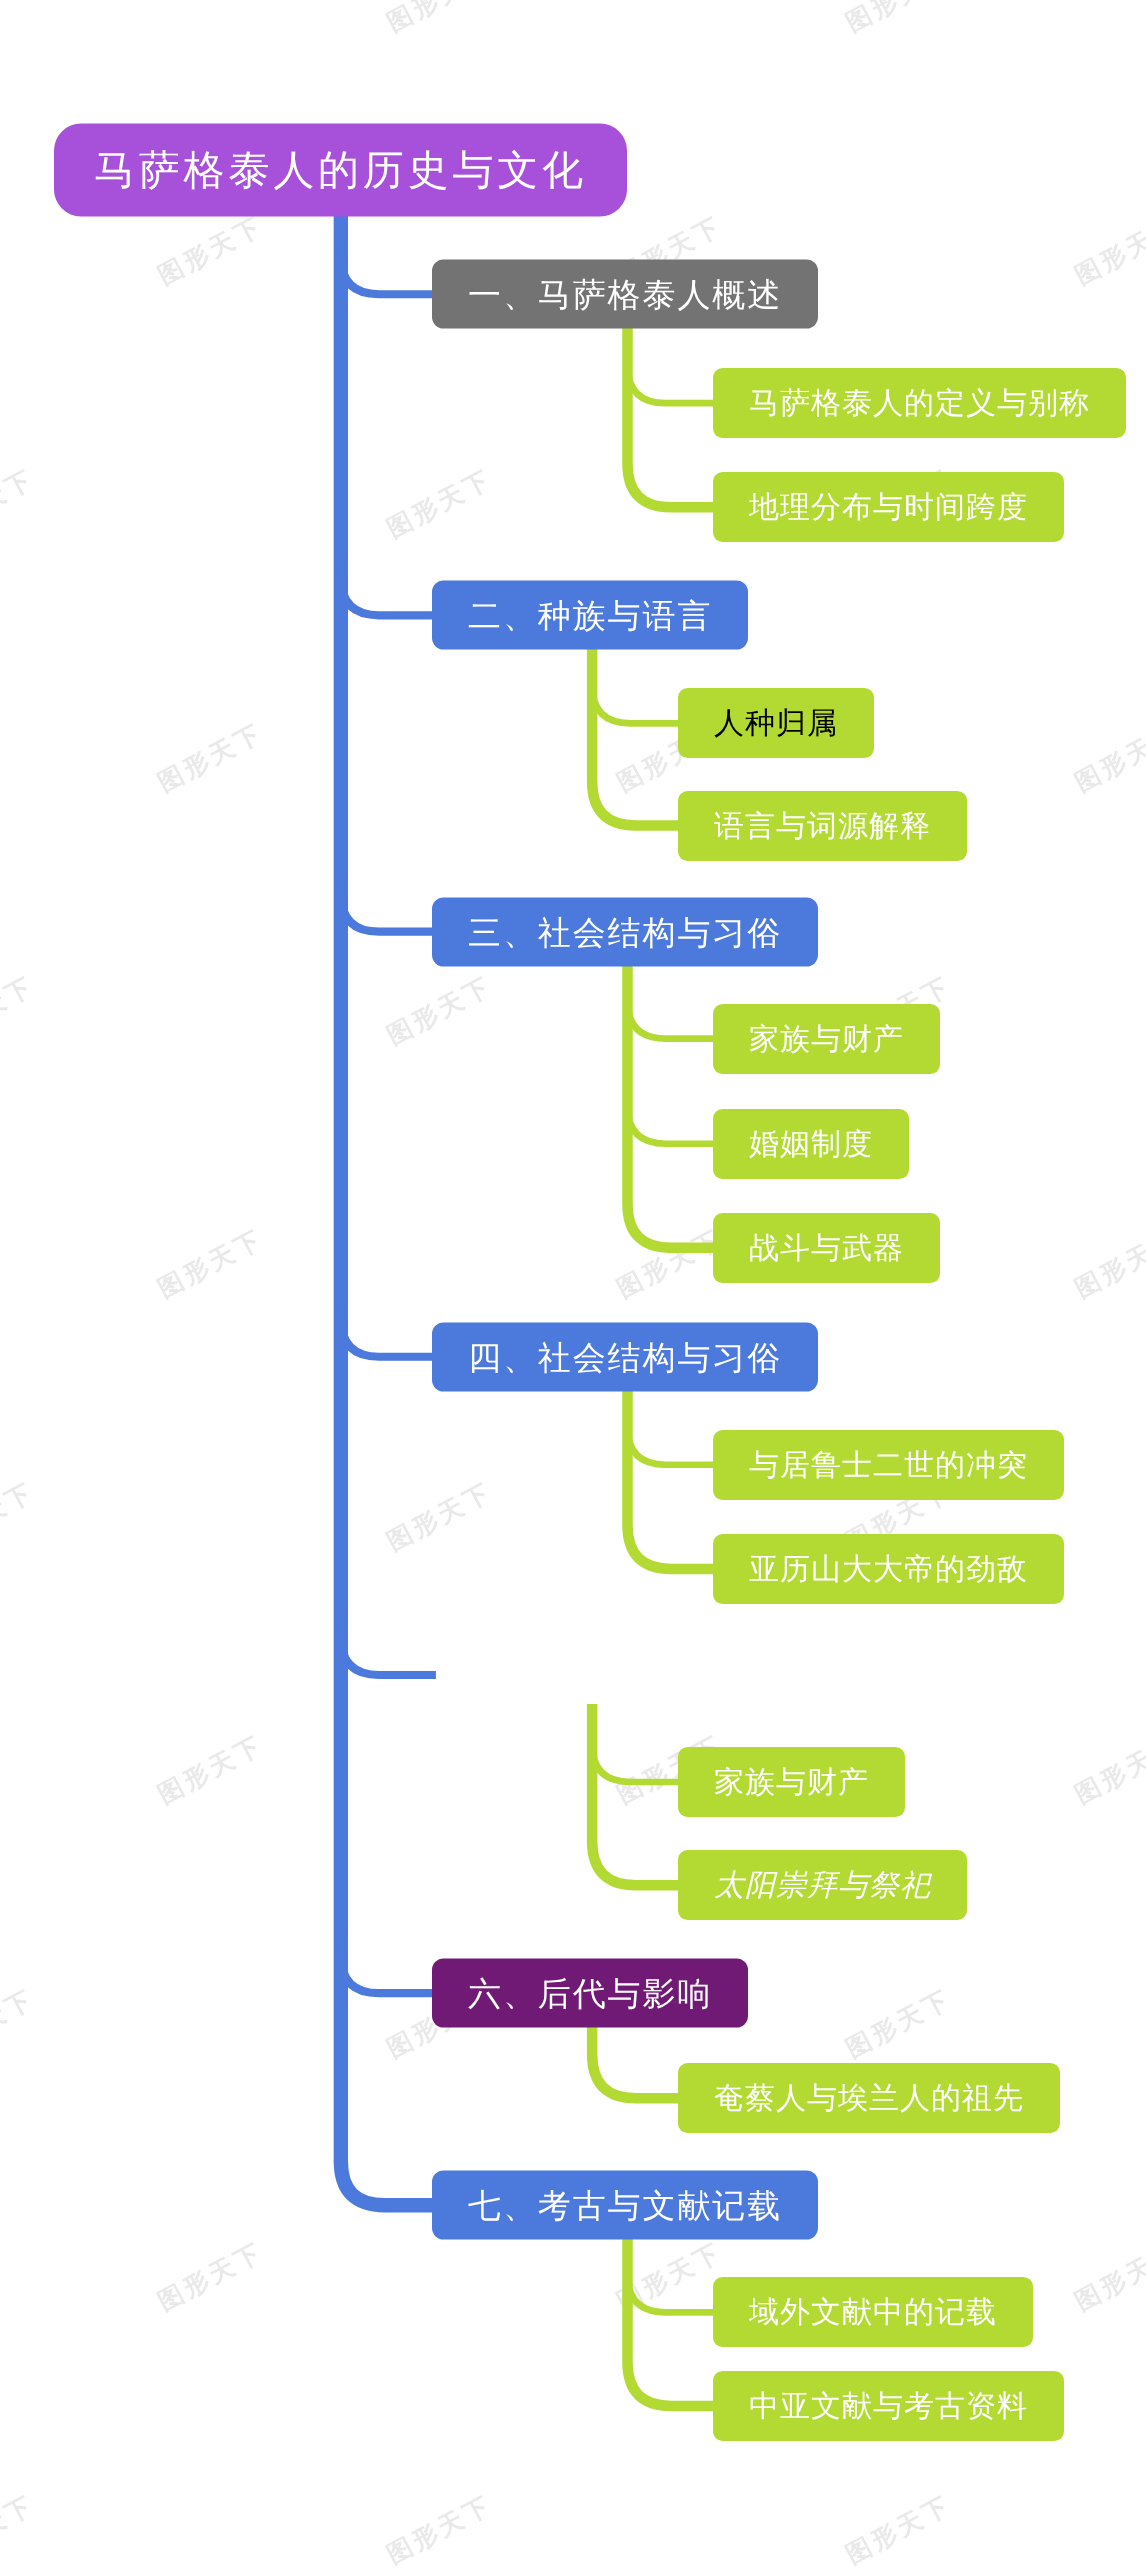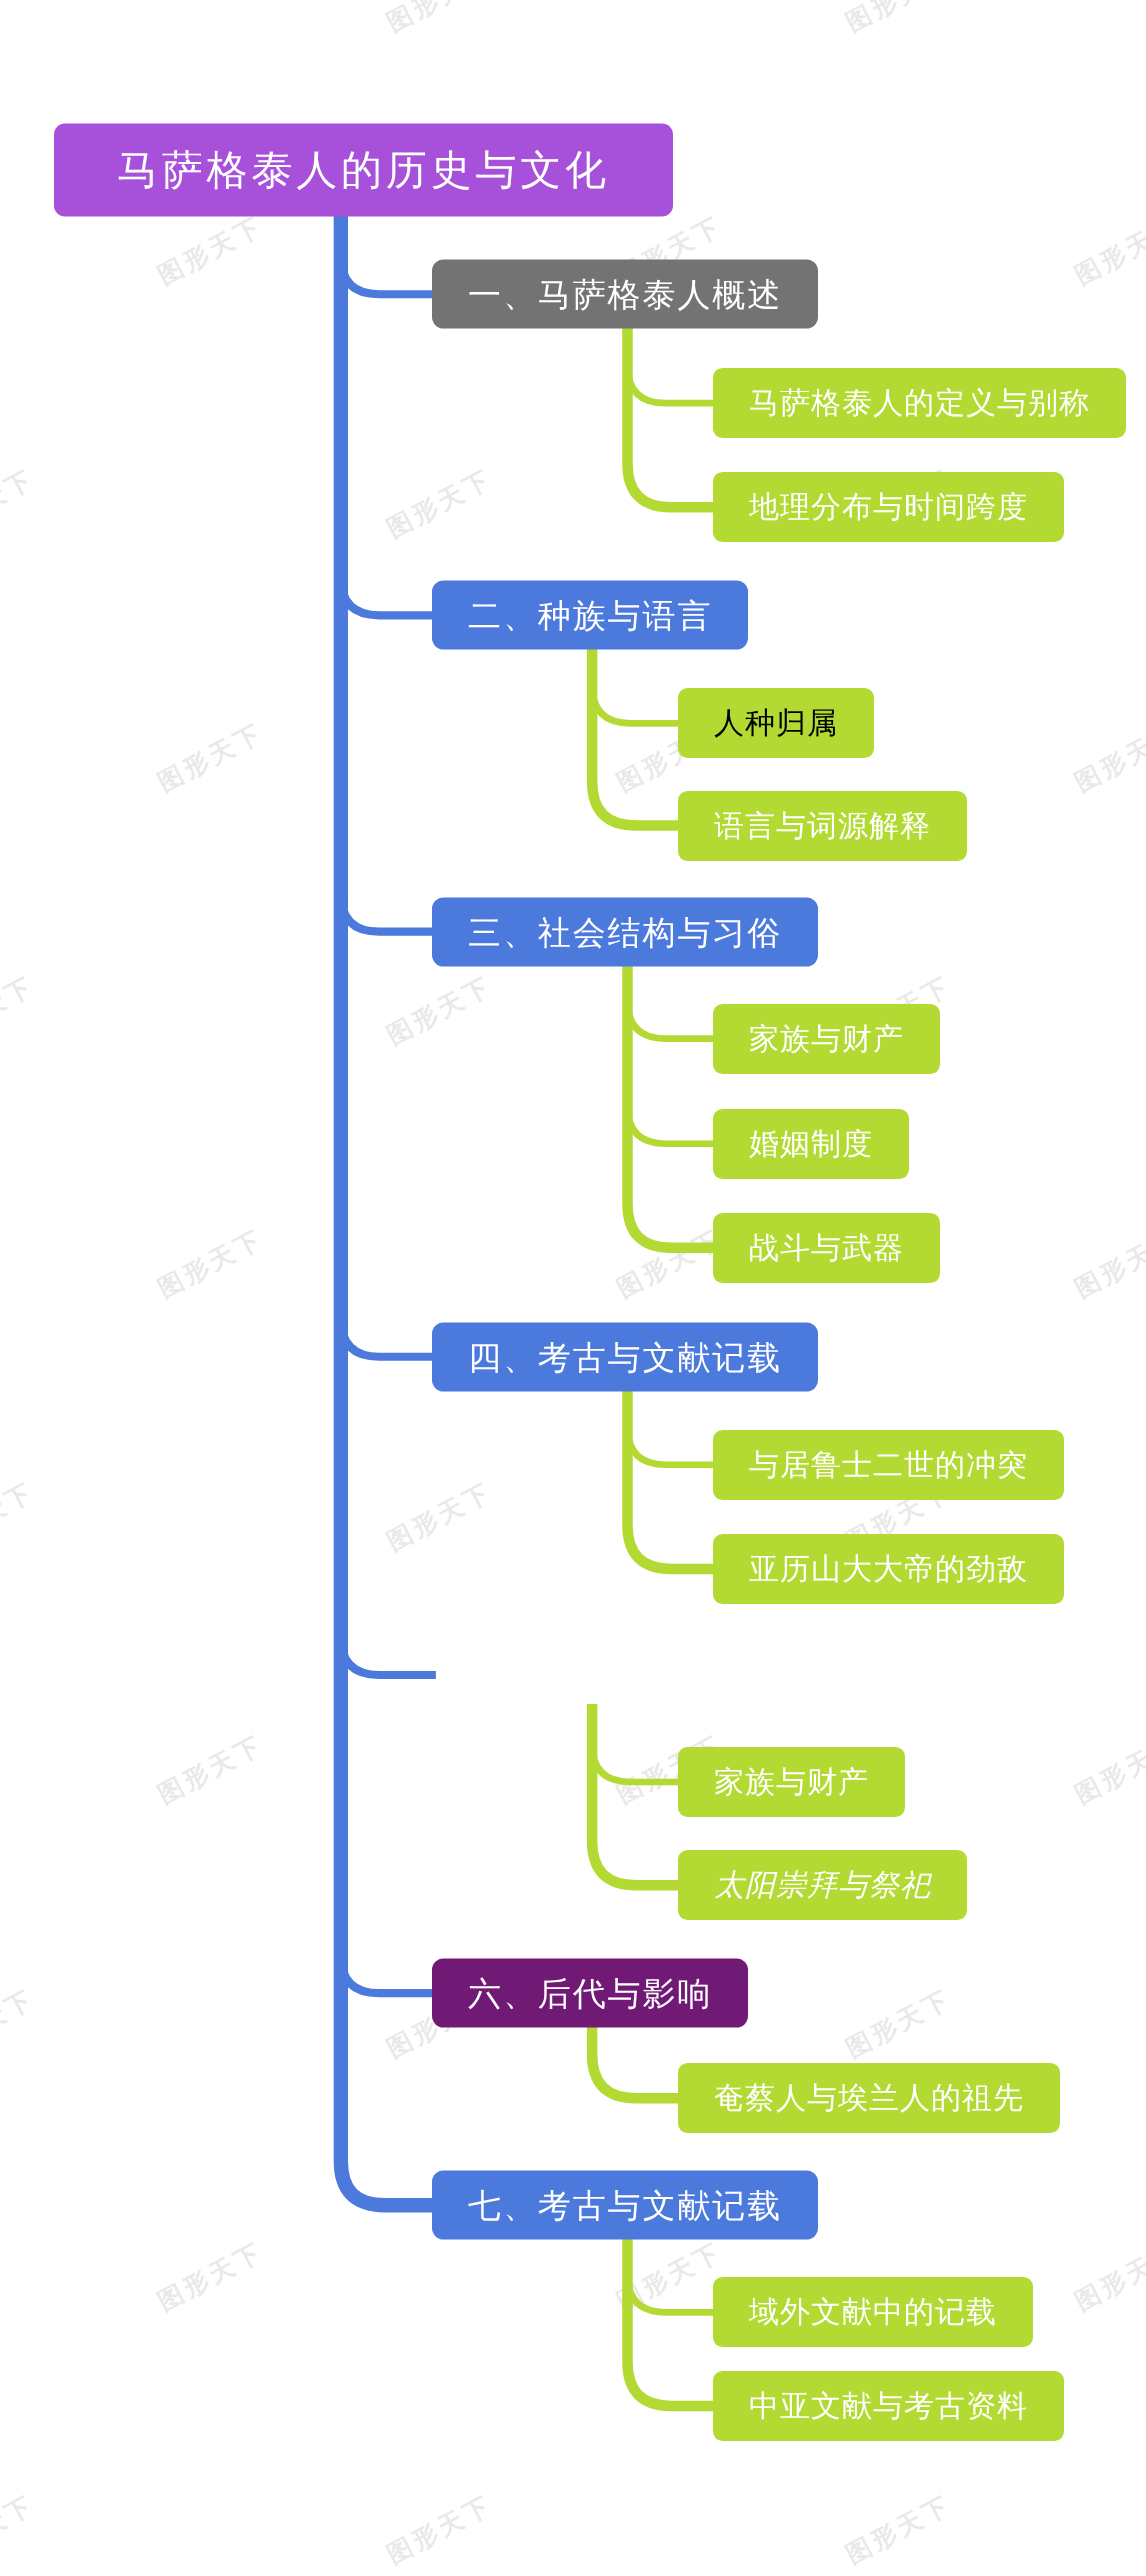--- a/index.html
+++ b/index.html
@@ -9,21 +9,21 @@
   }
   .layer{position:absolute;left:0;top:0;width:100%;height:100%;pointer-events:none;}
   .wm{
     position:absolute;color:#e9e9e9;font-weight:bold;font-size:25px;letter-spacing:3.8px;
     transform:rotate(-28deg);white-space:nowrap;user-select:none;
   }
   .node{
     position:absolute;transform:translateY(-50%);color:#ffffff;white-space:nowrap;
     line-height:1;box-sizing:border-box;cursor:default;
   }
-  .root{font-size:41px;padding:26px 63px;border-radius:11px;letter-spacing:3.8px;}
+  .root{font-size:41px;padding:26px 40px;border-radius:27px;letter-spacing:3.8px;}
   .branch{font-size:33px;padding:18px 36px;border-radius:11.5px;letter-spacing:1.9px;}
   .leaf{font-size:30px;padding:20px 36px;border-radius:9.6px;letter-spacing:1px;}
 </style>
 </head>
 <body>
 
 <div class="canvas">
 
   <div class="layer">
       <span class="wm" style="left: -76px; top: -19px; color: rgb(233, 233, 233);">图形天下</span>
@@ -83,21 +83,21 @@
       <path d="M 619.5 2116.5 L 619.5 2150 Q 619.5 2196 665.5 2196 L 714 2196" stroke="#b3da33" stroke-width="11" fill="none" stroke-linejoin="round"></path>
       <path d="M 656.5 2338.5 L 656.5 2472 Q 656.5 2518 702.5 2518 L 751 2518" stroke="#b3da33" stroke-width="11" fill="none" stroke-linejoin="round"></path>
       <path d="M 656.5 2364 L 656.5 2380 Q 656.5 2420 696.5 2420 L 751 2420" stroke="#b3da33" stroke-width="7" fill="none" stroke-linejoin="round"></path>
     </svg>
 
   <div class="node root" style="left: 54px; top: 170px; background: rgb(167, 81, 218); color: rgb(255, 255, 255);">马萨格泰人的历史与文化</div>
 
   <div class="node branch" style="left: 432px; top: 294px; background: #737373; color: rgb(255, 255, 255);">一、马萨格泰人概述</div>
   <div class="node branch" style="left: 432px; top: 932px; background: rgb(75, 121, 220); color: rgb(255, 255, 255);">三、社会结构与习俗</div>
   <div class="node branch" style="left: 432px; top: 615px; background: rgb(75, 121, 220); color: rgb(255, 255, 255);">二、种族与语言</div>
-  <div class="node branch" style="left: 432px; top: 1357px; background: rgb(75, 121, 220); color: rgb(255, 255, 255);">四、考古与文献记载</div>
+  <div class="node branch" style="left: 432px; top: 1357px; background: rgb(75, 121, 220); color: rgb(255, 255, 255);">四、社会结构与习俗</div>
   <div class="node branch" style="left: 432px; top: 1993px; background: #701a75; color: rgb(255, 255, 255);">六、后代与影响</div>
   <div class="node branch" style="left: 432px; top: 2205px; background: rgb(75, 121, 220); color: rgb(255, 255, 255);">七、考古与文献记载</div>
 
   <div class="node leaf" style="top: 403px; background: rgb(179, 218, 51); color: rgb(255, 255, 255); left: 713px; text-align: center;">马萨格泰人的定义与别称</div>
   <div class="node leaf" style="top: 507px; background: rgb(179, 218, 51); color: rgb(255, 255, 255); left: 713px;">地理分布与时间跨度</div>
 
   <div class="node leaf" style="top: 723px; background: rgb(179, 218, 51); color: #000000; left: 678px;">人种归属</div>
   <div class="node leaf" style="top: 826px; background: rgb(179, 218, 51); color: rgb(255, 255, 255); left: 678px;">语言与词源解释</div>
 
   <div class="node leaf" style="top: 1039px; background: rgb(179, 218, 51); color: rgb(255, 255, 255); left: 713px;">家族与财产</div>

